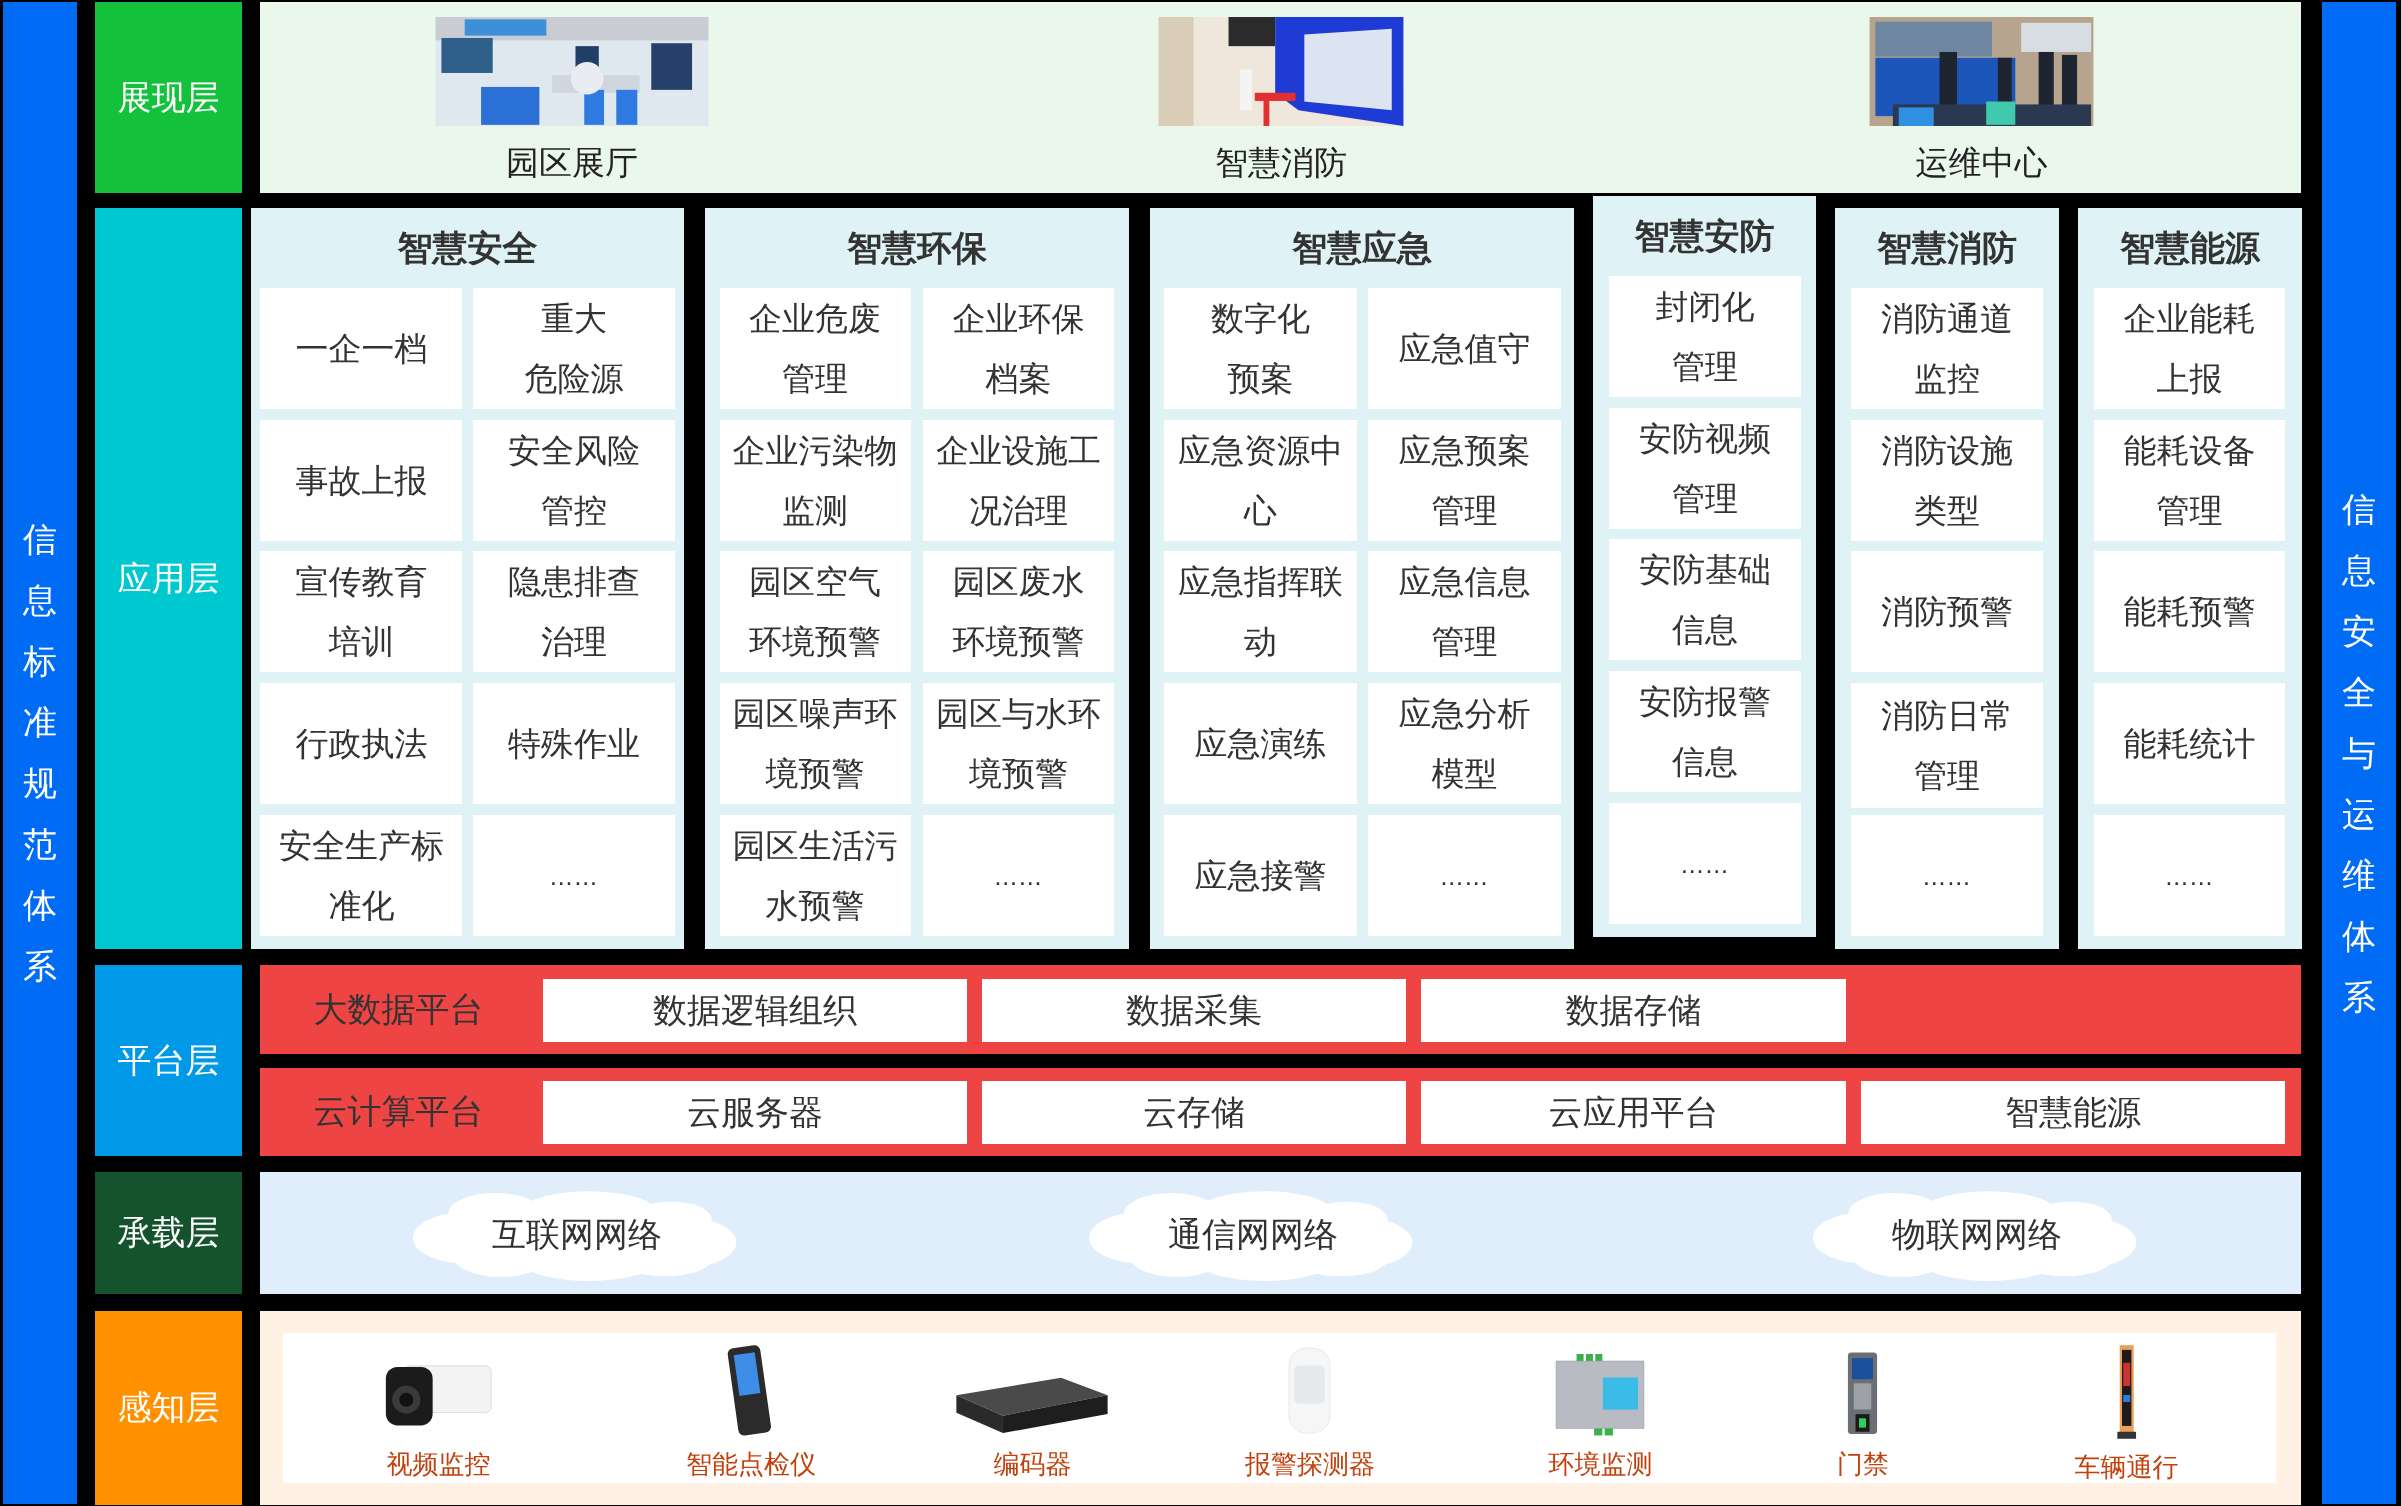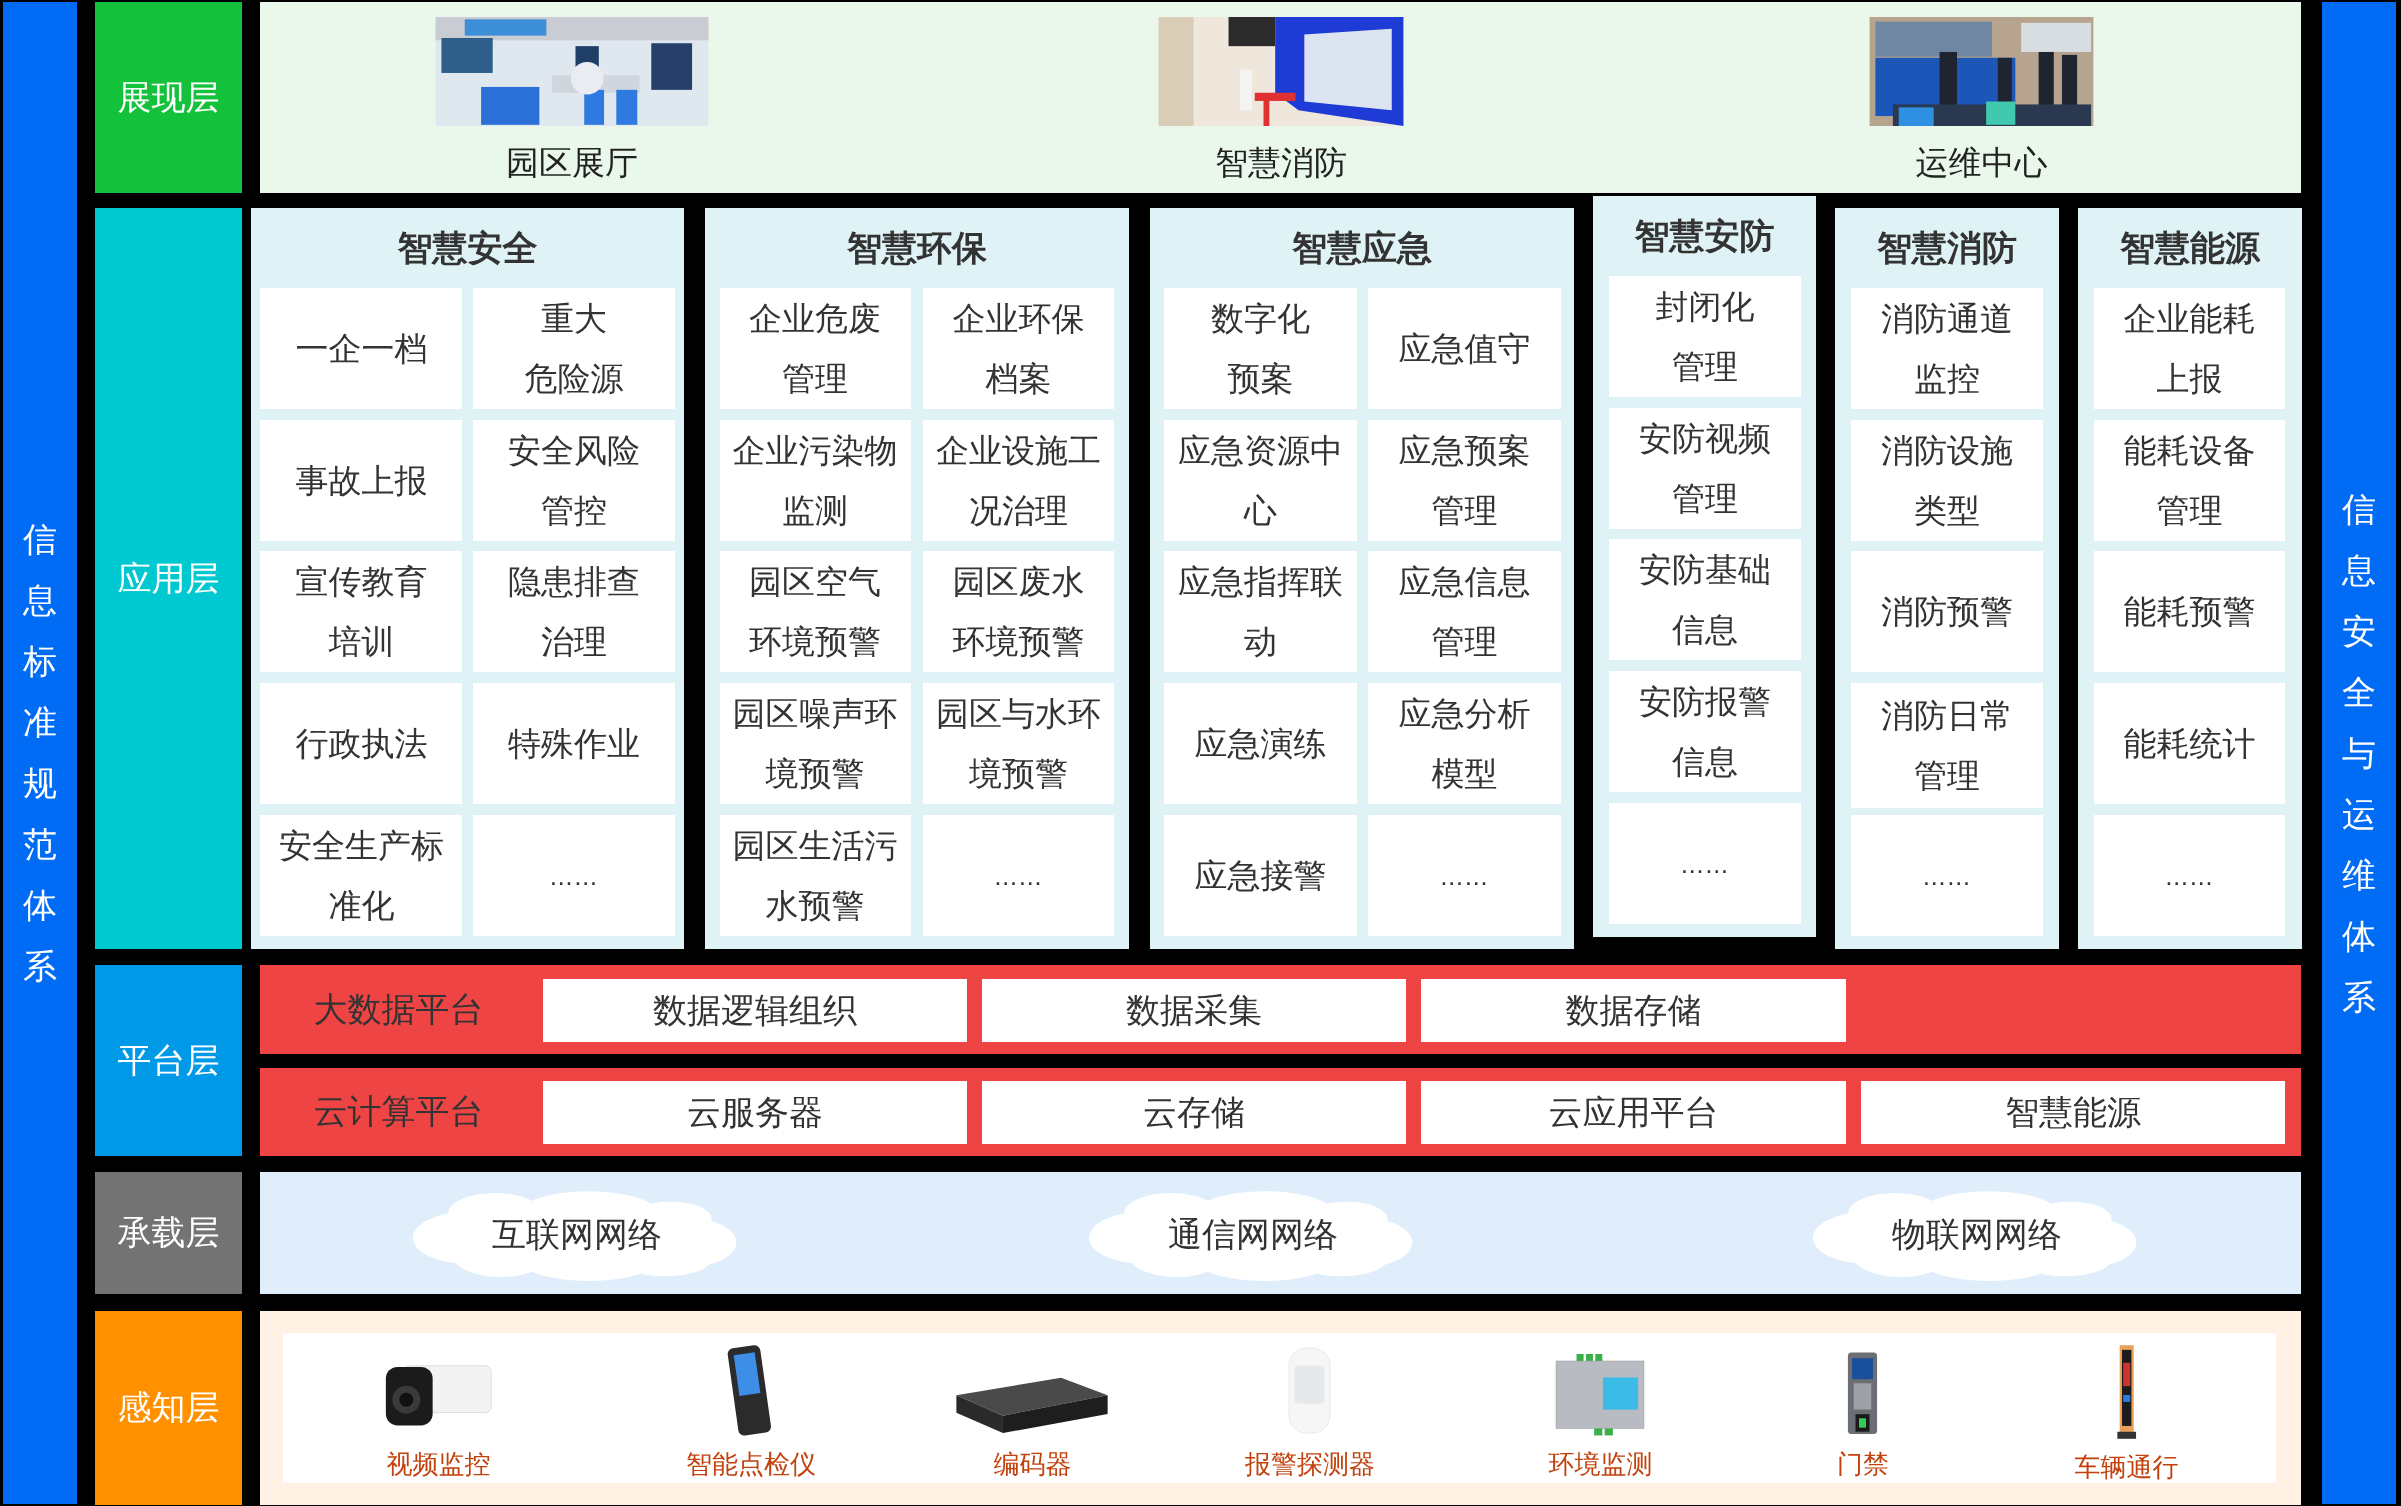--- a/index.html
+++ b/index.html
@@ -74,21 +74,21 @@
 
 <div class="abs layer-label" style="left:95px;top:2.3px;width:147px;height:191px;background:#13C13B;">
   <span>展现层</span>
 </div>
 <div class="abs layer-label" style="left:95px;top:208px;width:147px;height:741px;background:#00C8D0;">
   <span>应用层</span>
 </div>
 <div class="abs layer-label" style="left:95px;top:965px;width:147px;height:191px;background:#0099E8;">
   <span>平台层</span>
 </div>
-<div class="abs layer-label" style="left:95px;top:1172px;width:147px;height:122px;background:#737373;">
+<div class="abs layer-label" style="left:95px;top:1172px;width:147px;height:122px;background:#14532d;">
   <span>承载层</span>
 </div>
 <div class="abs layer-label" style="left:95px;top:1311px;width:147px;height:194px;background:#FF9000;">
   <span>感知层</span>
 </div>
 
 <div class="abs pres-panel" style="left:260px;top:2.3px;width:2041px;height:191px;">
 
   <div class="pres-item" style="left:175px;width:274px;">
     <svg class="pres-img" width="274" height="109" viewBox="0 0 468 187">

